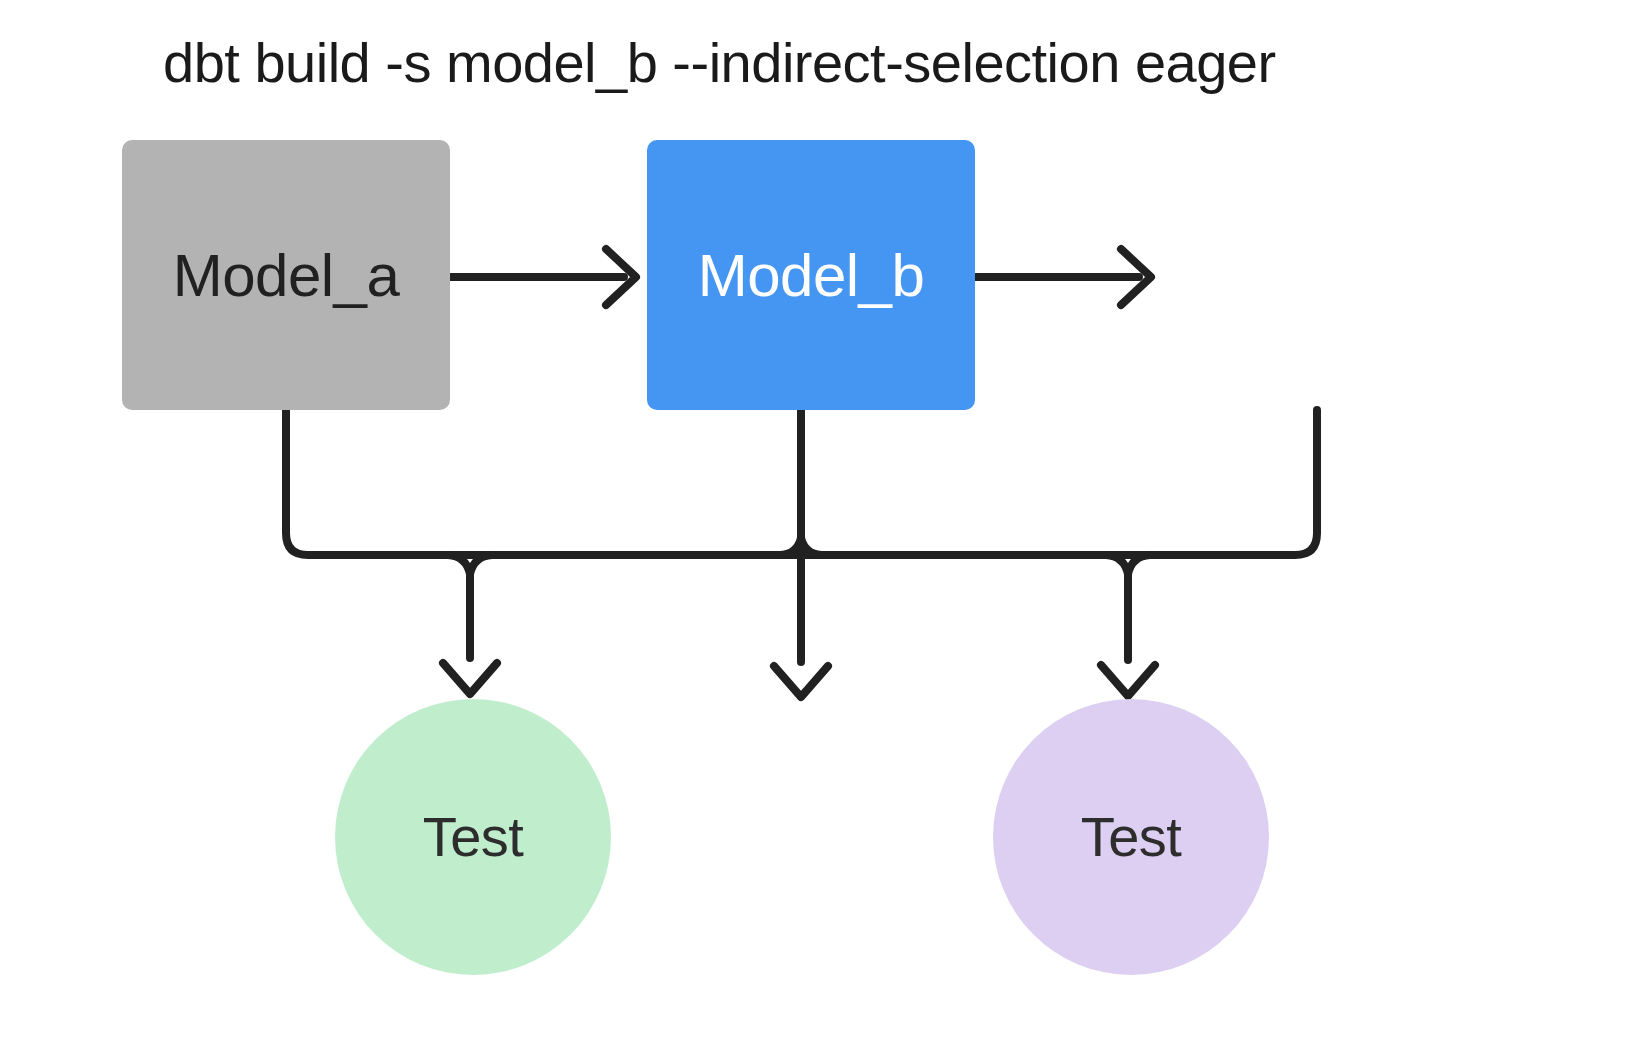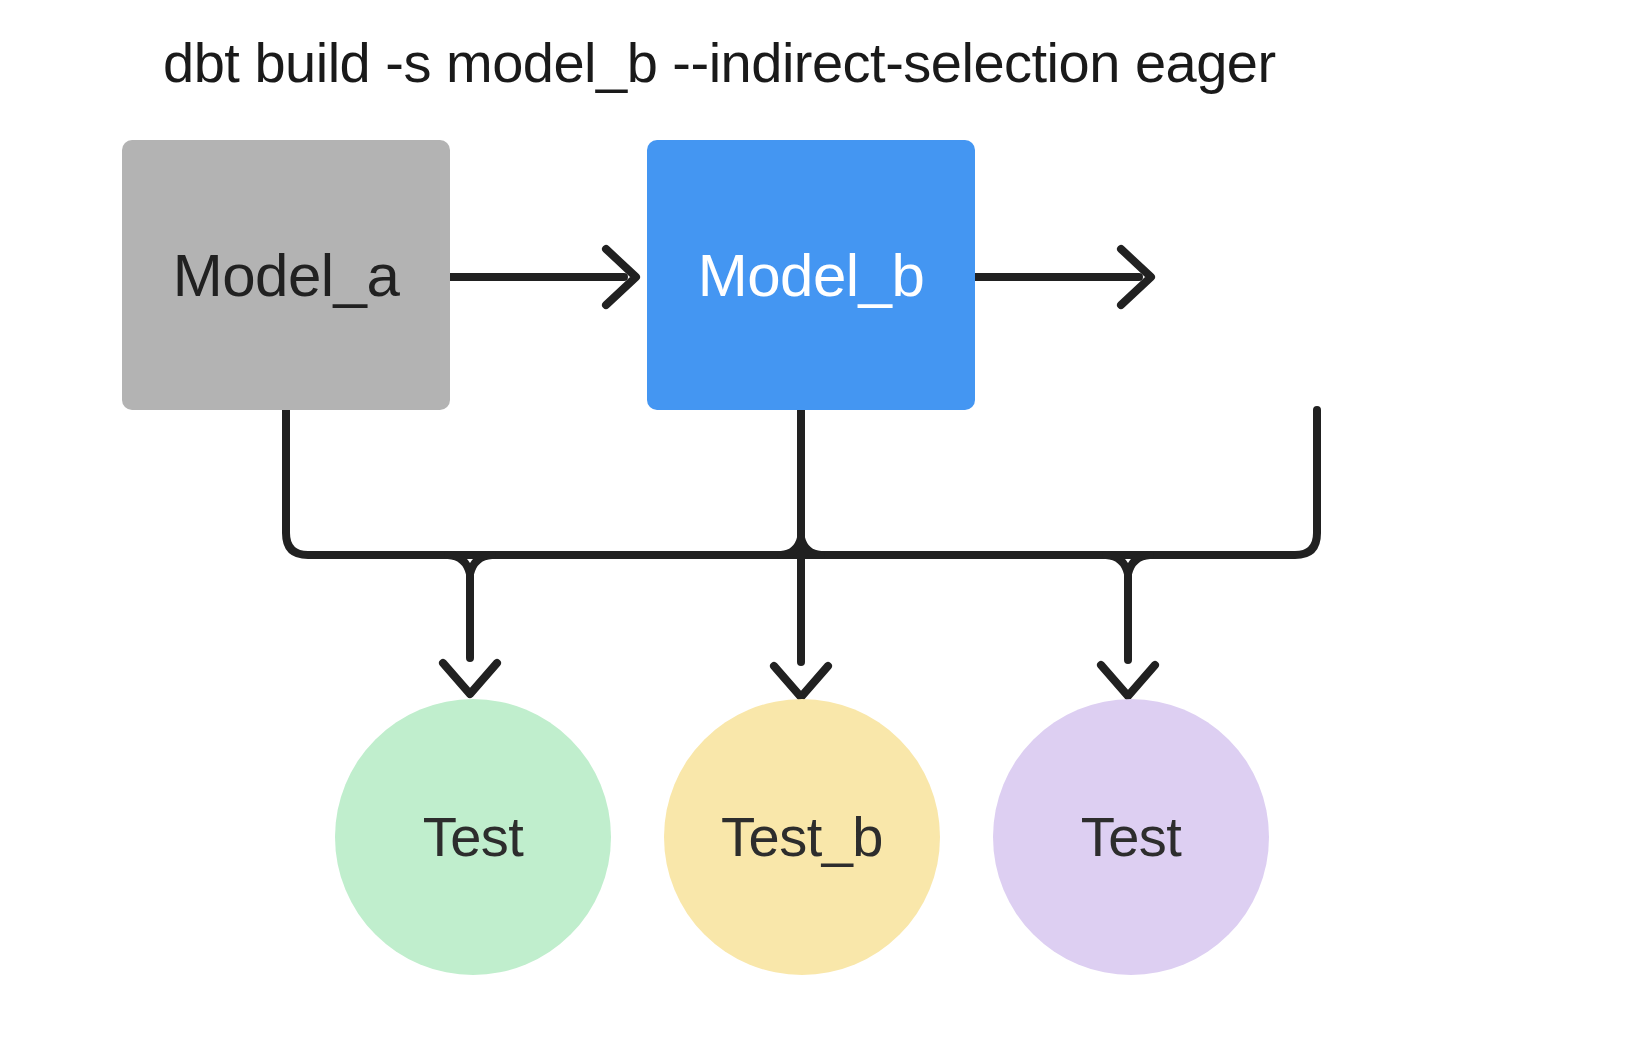--- a/index.html
+++ b/index.html
@@ -108,22 +108,19 @@
   </div>
   <div class="node box box-b">
     <span>Model_b</span>
   </div>
 
   <div class="node circle circle-ab">
     <div class="lines">
       <span>Test</span>
     </div>
   </div>
-  <div class="node circle circle-b">
-    <span>Test_b</span>
-  </div>
   <div class="node circle circle-bc">
     <div class="lines">
       <span>Test</span>
     </div>
   </div>
 
 </div>
 
 </body></html>

